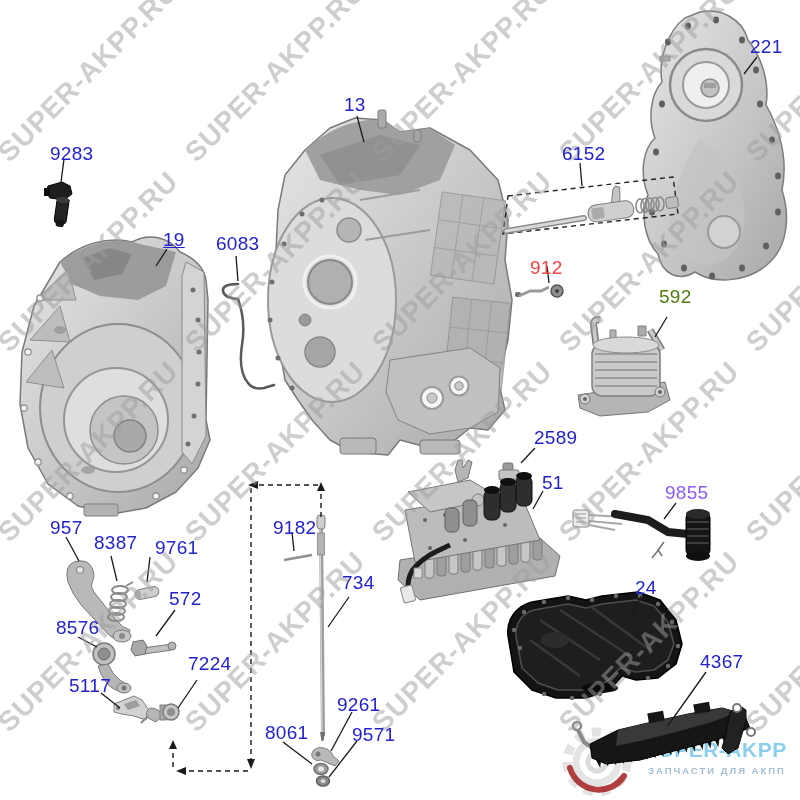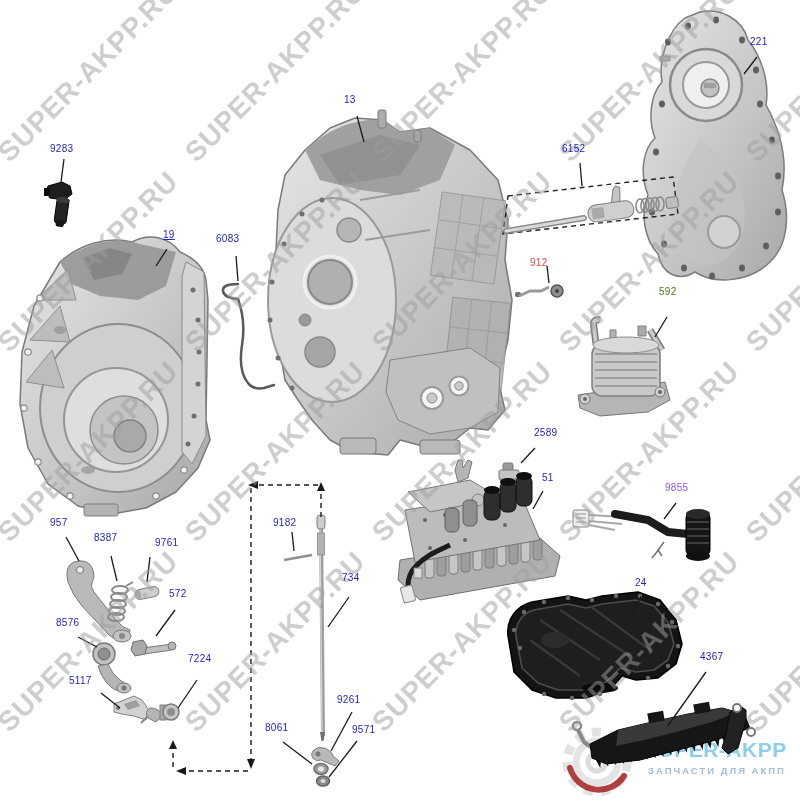--- a/index.html
+++ b/index.html
@@ -3,21 +3,21 @@
 <meta charset="utf-8">
 <style>
   html,body{margin:0;padding:0;background:#ffffff;}
   #stage{position:relative;width:800px;height:800px;background:#ffffff;overflow:hidden;
          font-family:"Liberation Sans",sans-serif;}
   #diagram-svg{position:absolute;left:0;top:0;z-index:1;}
   .wm{position:absolute;z-index:2;font-family:"Liberation Sans",sans-serif;
       font-size:28px;font-weight:bold;white-space:nowrap;line-height:28px;
       transform:rotate(-45deg);transform-origin:0 100%;pointer-events:none;
       letter-spacing:1px;}
-  .part-label{position:absolute;z-index:3;font-size:10px;letter-spacing:0.3px;
+  .part-label{position:absolute;z-index:3;font-size:19px;letter-spacing:0.3px;
       font-family:"Liberation Sans",sans-serif;cursor:pointer;white-space:nowrap;}
 </style>
 </head>
 <body>
 
 <div id="stage">
 
 <svg id="diagram-svg" width="800" height="800" viewBox="0 0 800 800">
   <defs>
     <linearGradient id="metal" x1="0" y1="0" x2="1" y2="1">

